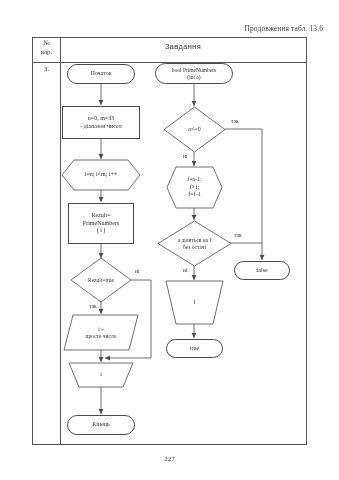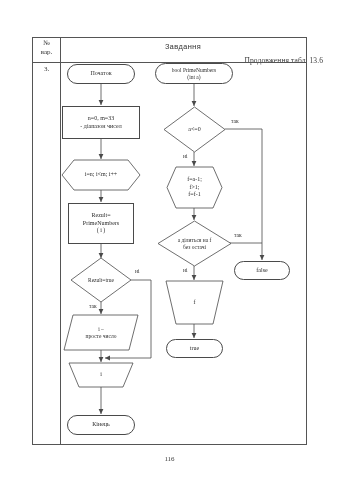--- a/index.html
+++ b/index.html
@@ -14,21 +14,20 @@
   .page{position:absolute;inset:0;}
 
   
   .runhead{
     position:absolute;
     right:16px;top:24px;
     font-size:7.5px;
     letter-spacing:.1px;
     color:#3a3a3a;
     white-space:nowrap;
-    margin-top:32px;
   }
 
   
   .tbl{
     position:absolute;
     left:32px;top:37px;
     width:275px;height:408px;
     border:1px solid #555;
     box-sizing:border-box;
   }
@@ -276,15 +275,15 @@
       </svg>
       <span class="shape-lbl">f</span>
     </div>
 
     <div class="node term" style="left:107px;top:277px;width:57px;height:19px;">
       <span class="txt">true</span>
     </div>
 
   </div>
 
-  <div class="pageno">116</div>
+  <div class="pageno">227</div>
 
 </div>
 
 </body></html>

